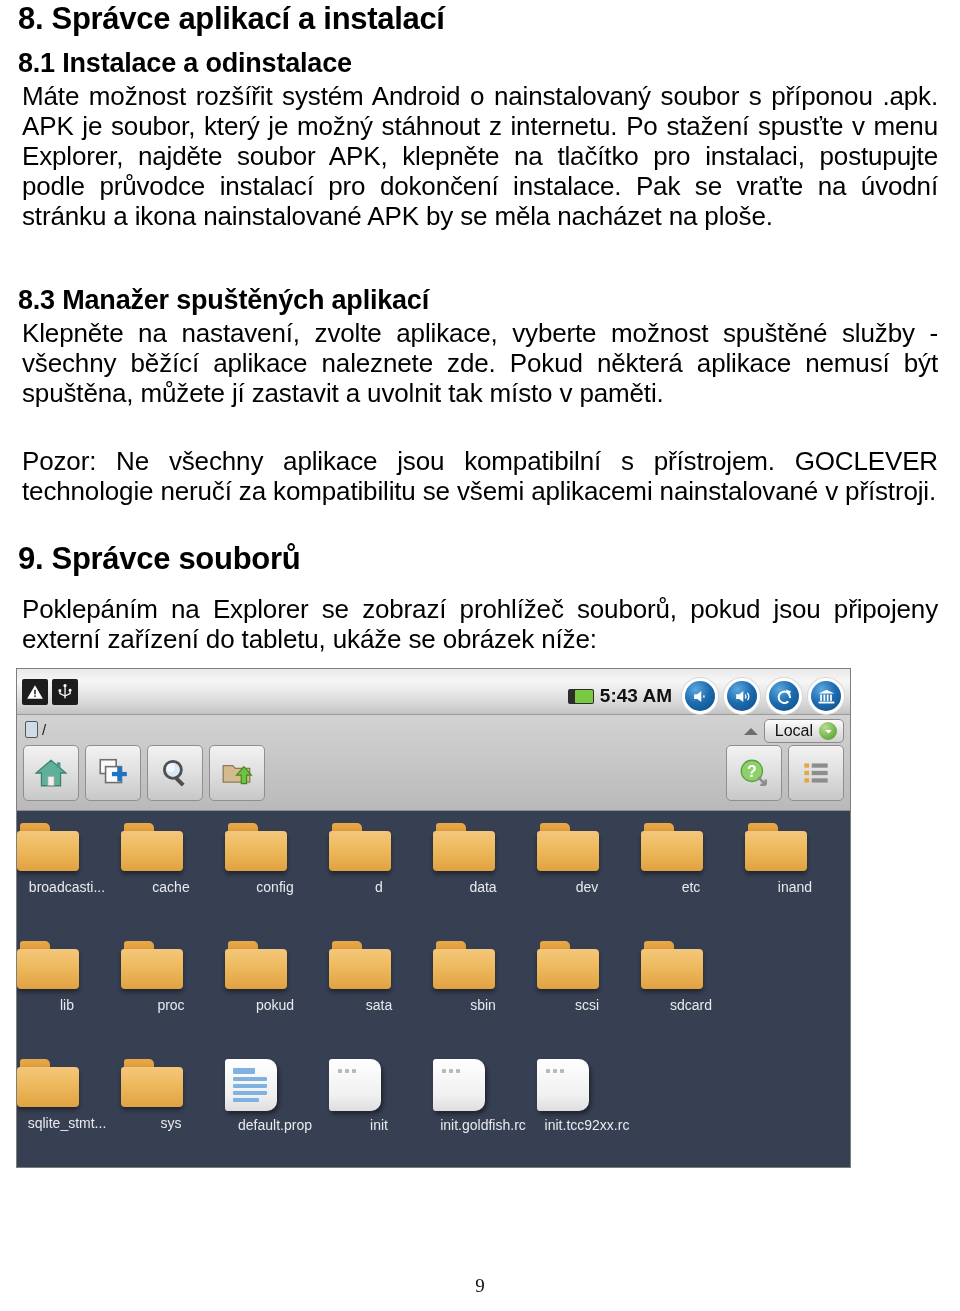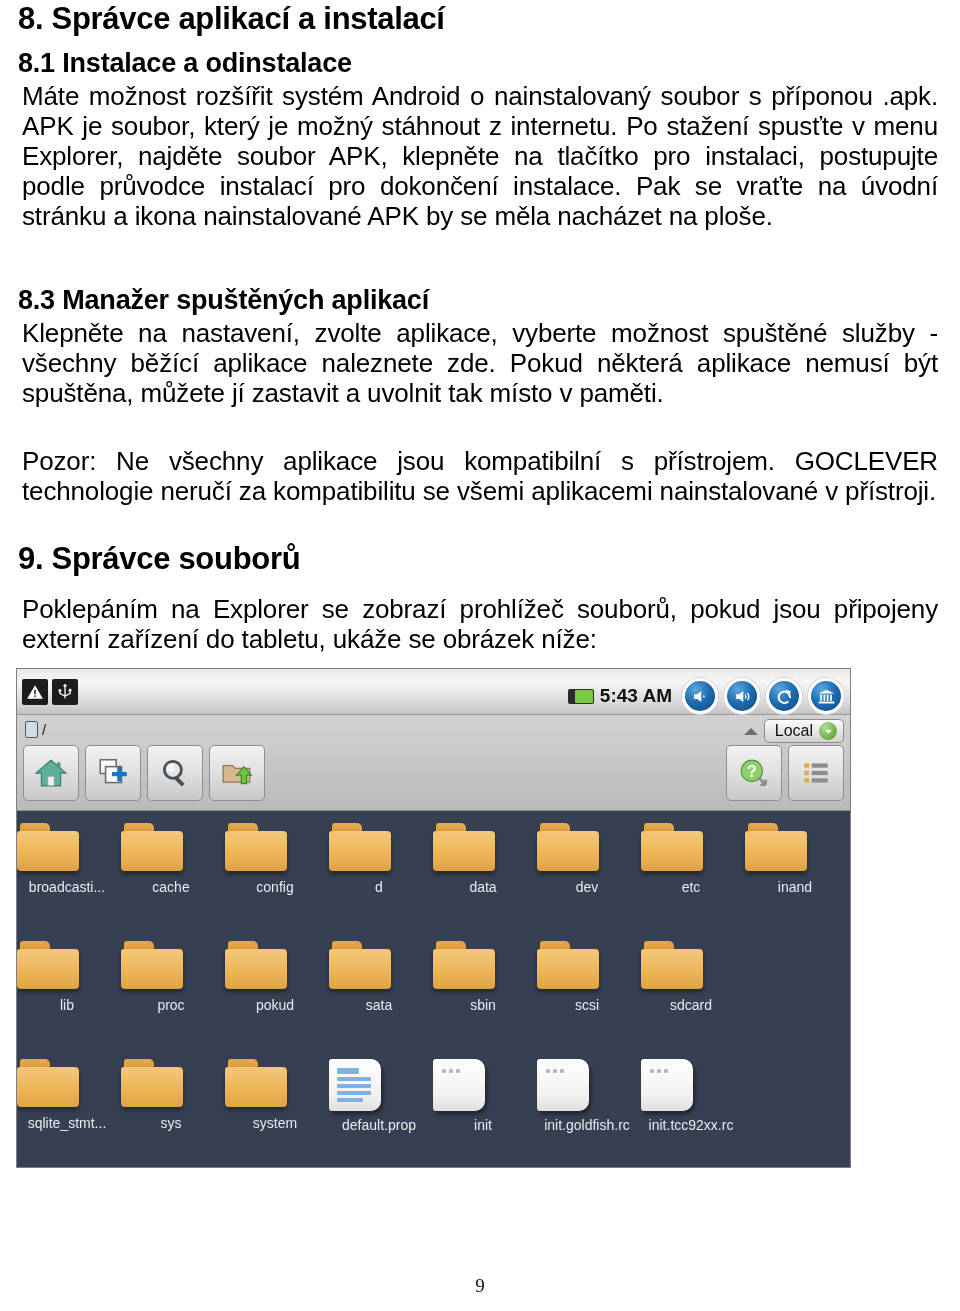--- a/index.html
+++ b/index.html
@@ -565,27 +565,20 @@
           <span class="icon-label">sqlite_stmt...</span>
         </div>
         <div class="grid-cell">
           <span class="folder">
               <i class="tab"></i>
               <i class="body"></i>
             </span>
           <span class="icon-label">sys</span>
         </div>
         <div class="grid-cell">
-          <span class="folder">
-              <i class="tab"></i>
-              <i class="body"></i>
-            </span>
-          <span class="icon-label">system</span>
-        </div>
-        <div class="grid-cell">
           <span class="filedoc">
             <i class="sheet"></i>
             <i class="ln" style="top:9px;width:22px;height:6px;"></i>
             <i class="ln" style="top:18px;width:34px;"></i>
             <i class="ln" style="top:25px;width:34px;"></i>
             <i class="ln" style="top:32px;width:34px;"></i>
             <i class="ln" style="top:39px;width:26px;"></i>
           </span>
           <span class="icon-label">default.prop</span>
         </div>

